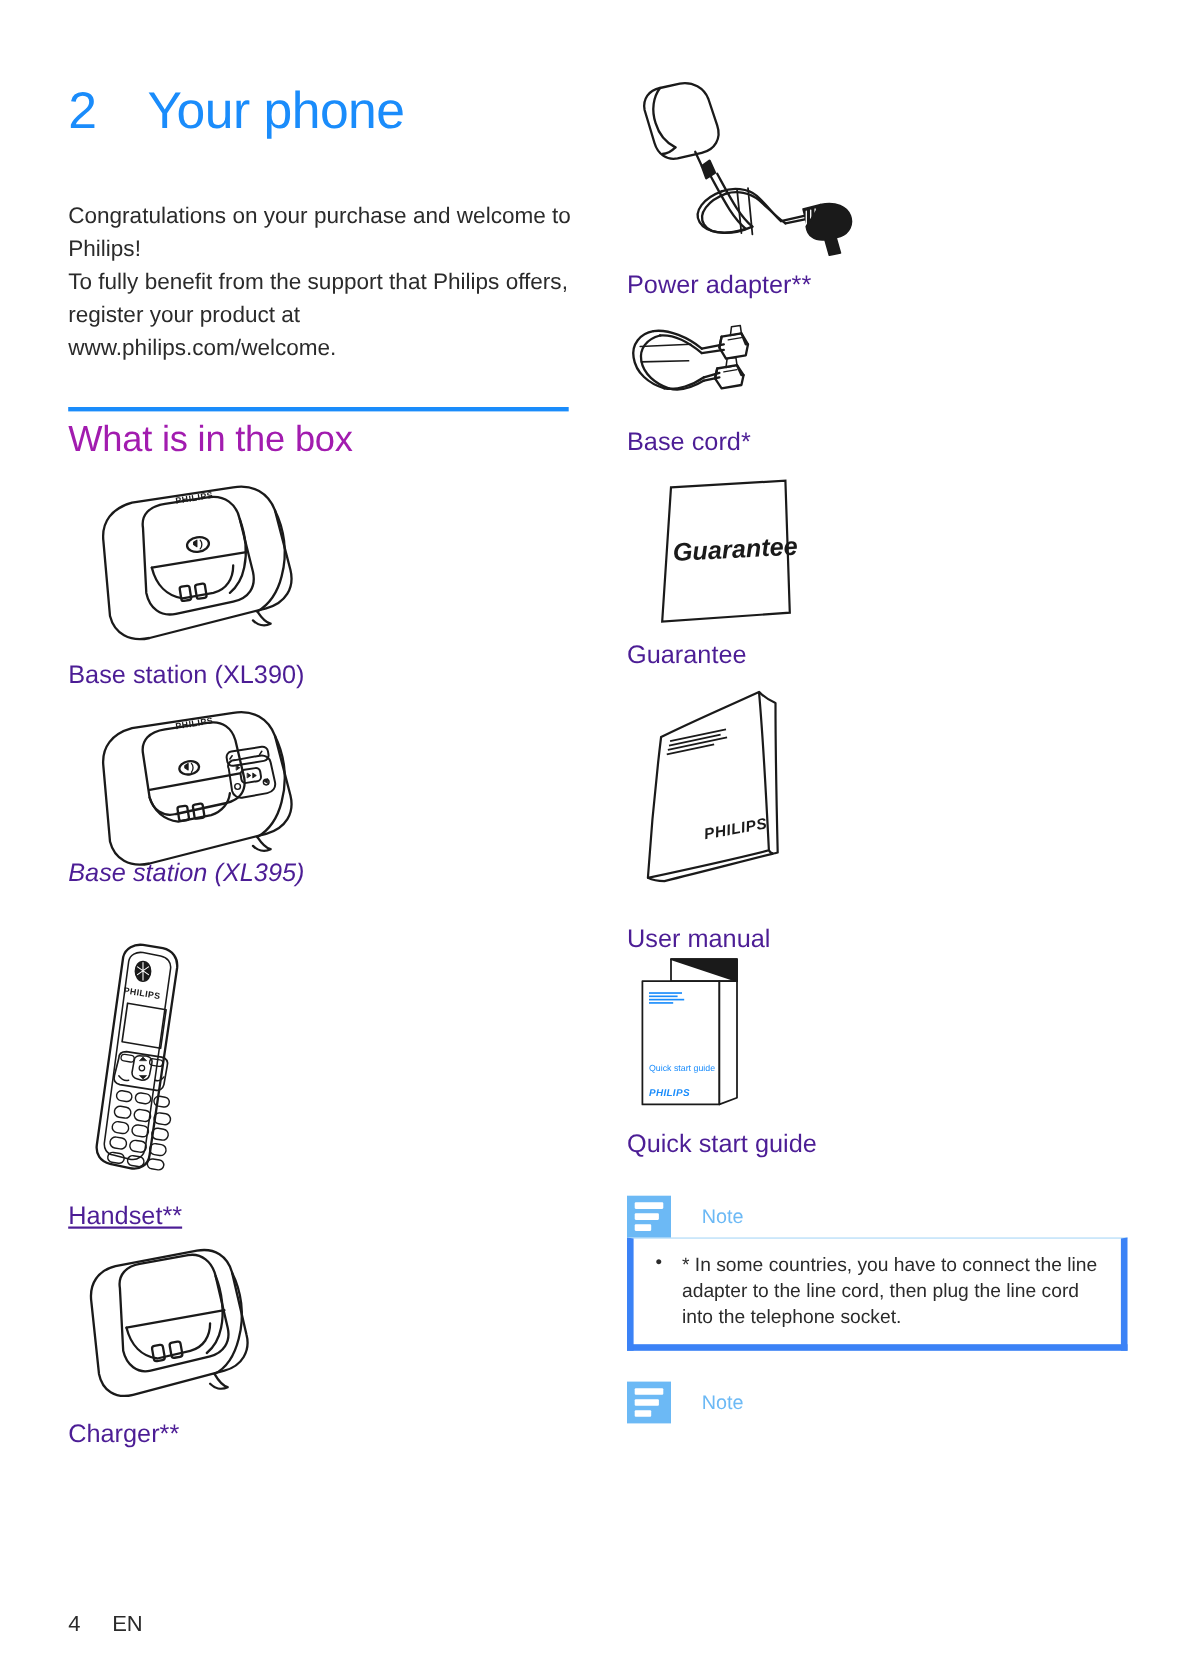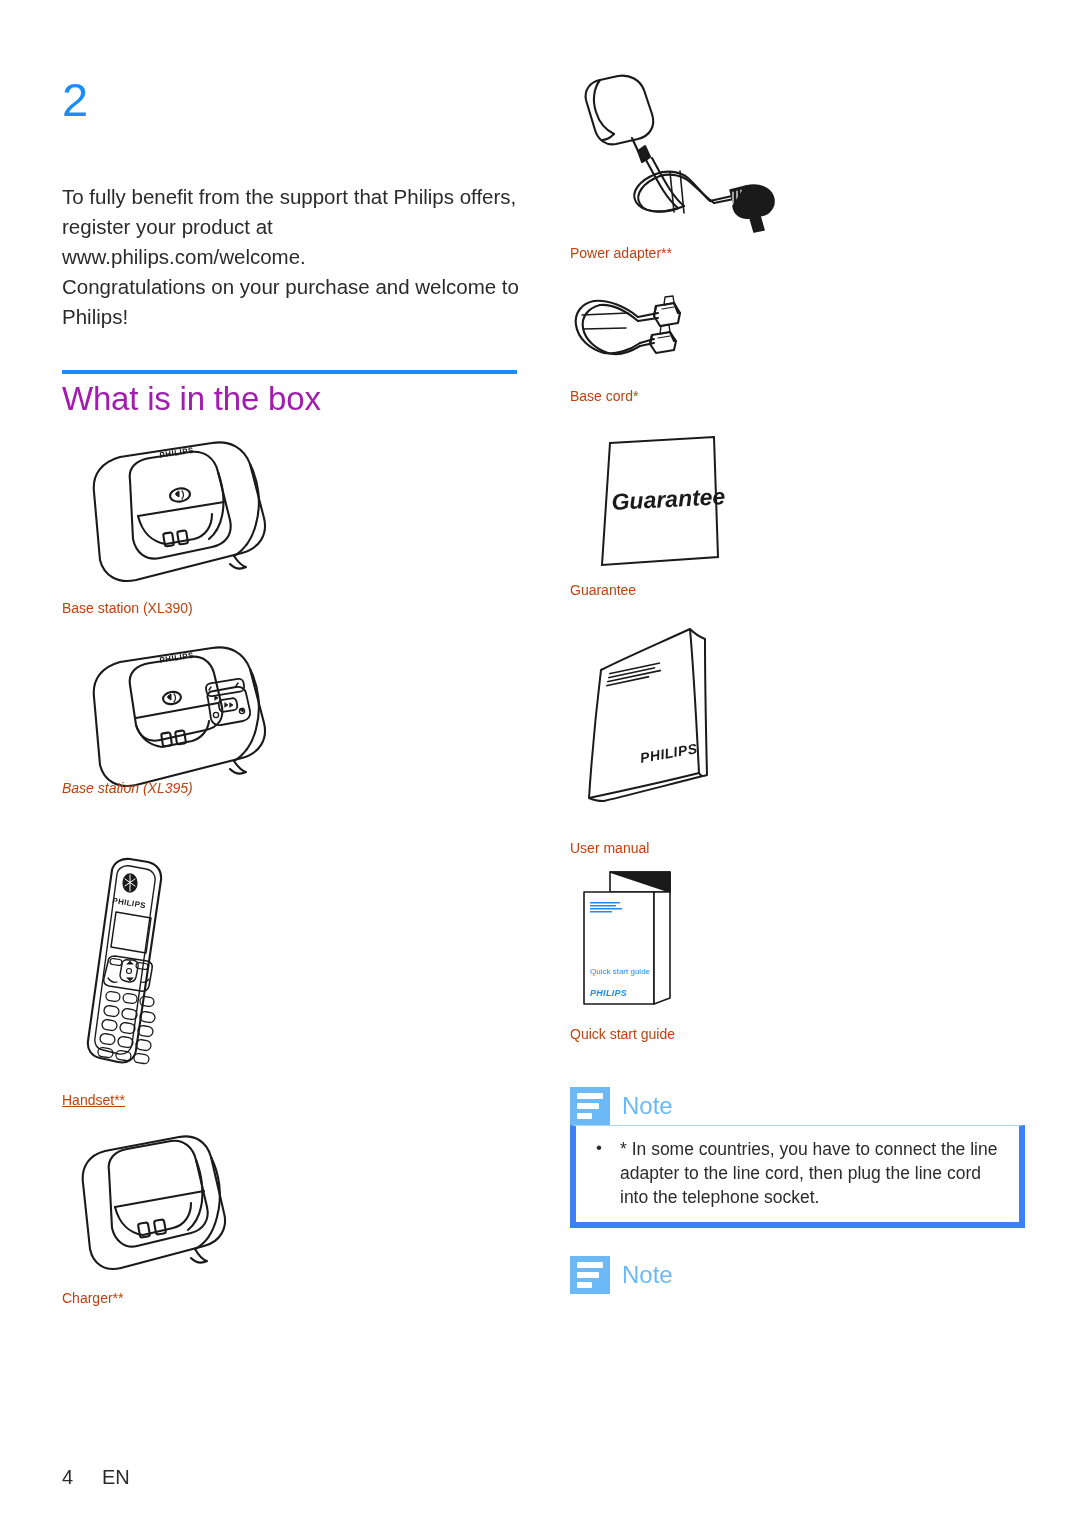--- a/index.html
+++ b/index.html
@@ -59,22 +59,22 @@
     font-weight: 400;
     letter-spacing: -0.2px;
   }
 
   
   .col-left  { position: absolute; left: 62px;  top: 0; width: 470px; height: 100%; }
   .col-right { position: absolute; left: 570px; top: 0; width: 460px; height: 100%; }
 
   .item-label {
     position: absolute;
-    font-size: 14px;
-    color: #c2410c;
+    font-size: 23px;
+    color: #4c1d95;
     white-space: nowrap;
   }
   .fig { position: absolute; }
   .fig svg { display: block; overflow: visible; }
 
   
   .note { position: absolute; width: 455px; }
   .note-head {
     display: flex; align-items: center;
     height: 38px;
@@ -85,22 +85,22 @@
     display: flex; flex-direction: column;
     align-items: flex-start; justify-content: center;
     padding-left: 7px; gap: 4px;
   }
   .note-icon i { display:block; height: 6px; background: #ffffff; border-radius: 1px; }
   .note-icon i.b1 { width: 26px; }
   .note-icon i.b2 { width: 22px; }
   .note-icon i.b3 { width: 15px; }
   .note-title {
     color: #6cb9f5;
-    font-size: 24px;
-    margin-left: 12px;
+    font-size: 18px;
+    margin-left: 28px;
     line-height: 1;
   }
   .note-body {
     border: 6px solid #3b82f6;
     border-top: 1px solid #a9d7f7;
     padding: 11px 14px 13px 14px;
   }
   .note-body ul { margin: 0; padding: 0; list-style: none; }
   .note-body li {
     position: relative;
@@ -125,25 +125,26 @@
   .footer .pg { width: 40px; display:block; }
   .footer .lang { display:block; }
 </style>
 </head>
 <body>
 
 <div class="page">
 
   <div class="chapter">
     <span class="num">2</span>
+    <span class="ttl">Your phone</span>
   </div>
 
   <div class="intro">
+    <p>Congratulations on your purchase and welcome to Philips!</p>
     <p>To fully benefit from the support that Philips offers, register your product at www.philips.com/welcome.</p>
-    <p>Congratulations on your purchase and welcome to Philips!</p>
   </div>
 
   <div class="sec-rule"></div>
   <div class="sec-head">What is in the box</div>
 
   <div class="col-left">
 
     <div class="fig" style="left:10px; top:440px;">
       <svg width="200" height="145" viewBox="0 0 200 145">
         <g fill="none" stroke="#1a1a1a" stroke-width="2.1" stroke-linejoin="round" stroke-linecap="round">

